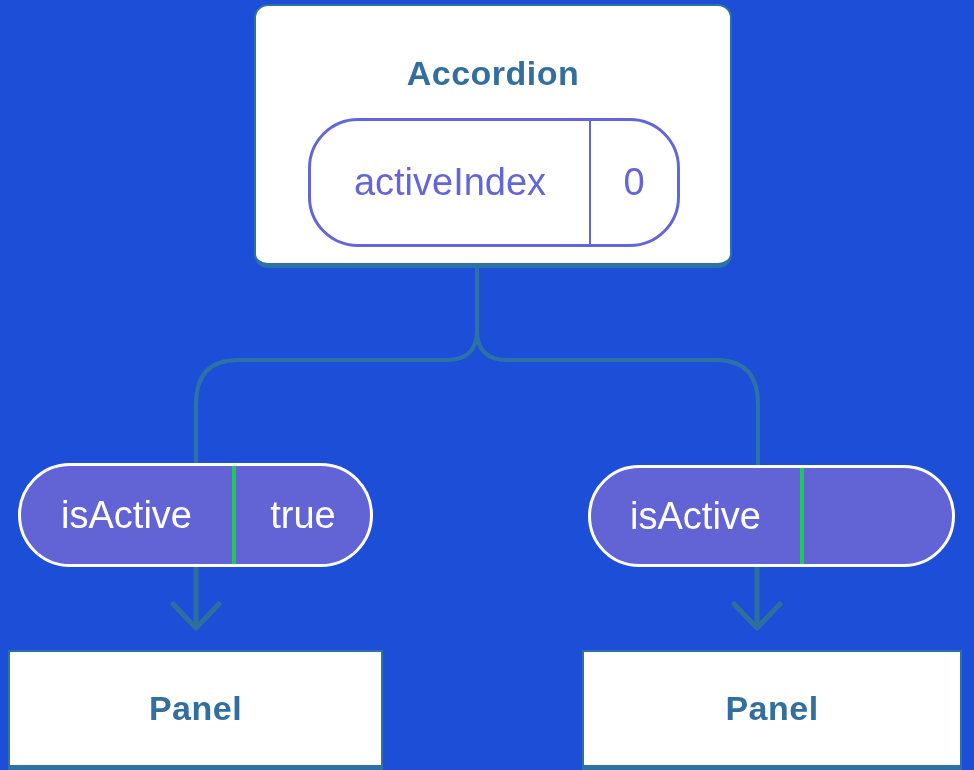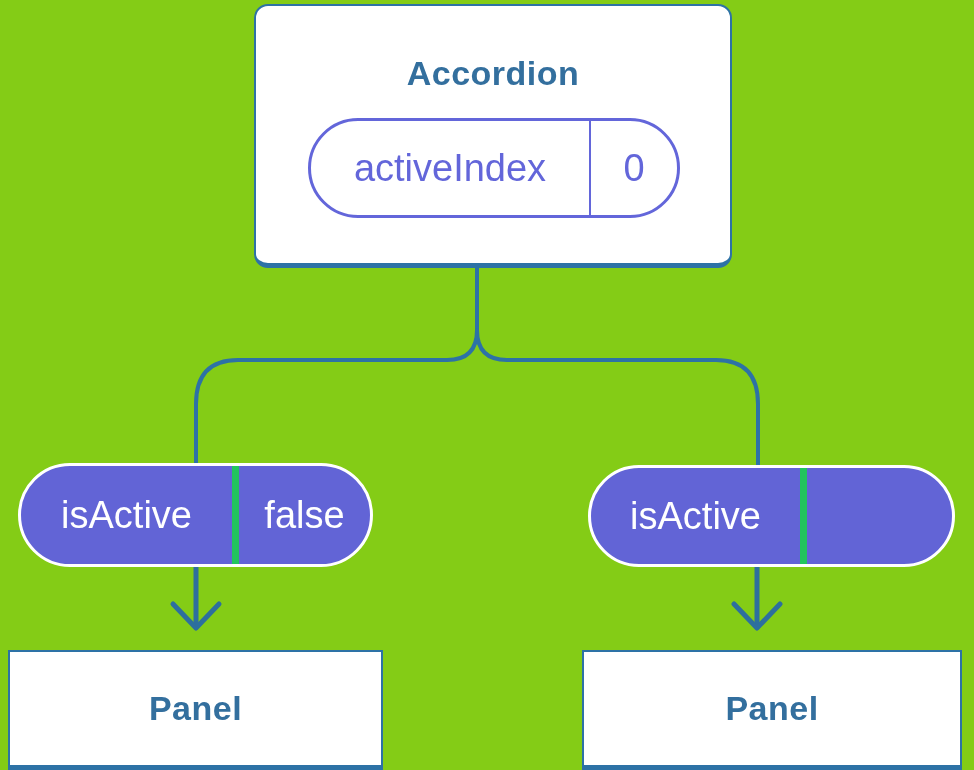--- a/index.html
+++ b/index.html
@@ -5,21 +5,21 @@
   html, body {
     margin: 0;
     padding: 0;
     background: #4d6873;
     font-family: "Liberation Sans", "DejaVu Sans", sans-serif;
   }
   #stage {
     position: relative;
     width: 974px;
     height: 770px;
-    background: #84cc16;
+    background: #1d4ed8;
     overflow: hidden;
   }
   
   #connectors {
     position: absolute;
     left: 0; top: 0;
     width: 974px; height: 770px;
     z-index: 1;
   }
   
@@ -44,21 +44,21 @@
     font-weight: bold;
     font-size: 34px;
     letter-spacing: 0.5px;
   }
   #accordion-card .card-title { top: 48px; }
 
   
   .prop-pill {
     position: absolute;
     left: 52px; top: 112px;
-    width: 372px; height: 100px;
+    width: 372px; height: 129px;
     border: 3px solid #6366da;
     border-radius: 50px;
     box-sizing: border-box;
     display: flex;
     align-items: stretch;
     background: #ffffff;
     color: #6366da;
     font-size: 38px;
   }
   .prop-pill .cell-name {
@@ -87,21 +87,21 @@
     color: #ffffff;
     font-size: 38px;
     z-index: 2;
   }
   #state-pill-left  { left: 18px;  top: 463px; width: 355px; height: 104px; }
   #state-pill-right { left: 588px; top: 465px; width: 367px; height: 102px; }
   .state-pill .cell-name {
     display: flex;
     align-items: center;
     justify-content: center;
-    border-right: 7px solid #22c55e;
+    border-right: 4px solid #22c55e;
   }
   #state-pill-left  .cell-name { width: 211px; }
   #state-pill-right .cell-name { width: 209px; }
   .state-pill .cell-value {
     flex: 1;
     display: flex;
     align-items: center;
     justify-content: center;
   }
 
@@ -148,21 +148,21 @@
   <div class="card" id="accordion-card">
     <div class="card-title">Accordion</div>
     <div class="prop-pill">
       <div class="cell-name">activeIndex</div>
       <div class="cell-value">0</div>
     </div>
   </div>
 
   <div class="state-pill" id="state-pill-left">
     <div class="cell-name">isActive</div>
-    <div class="cell-value">false</div>
+    <div class="cell-value">true</div>
   </div>
 
   <div class="state-pill" id="state-pill-right">
     <div class="cell-name">isActive</div>
   </div>
 
   <div class="panel-card" id="panel-left">
     <span>Panel</span>
   </div>
   <div class="panel-card" id="panel-right">

